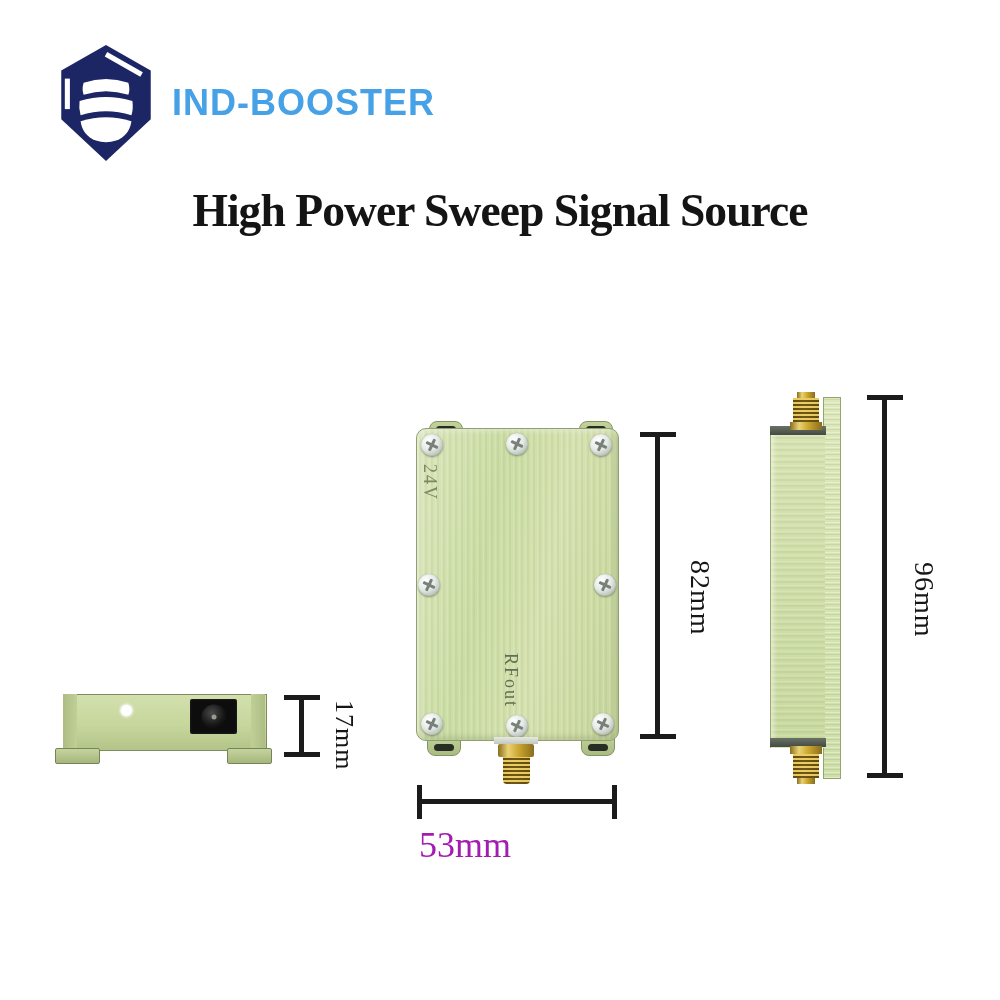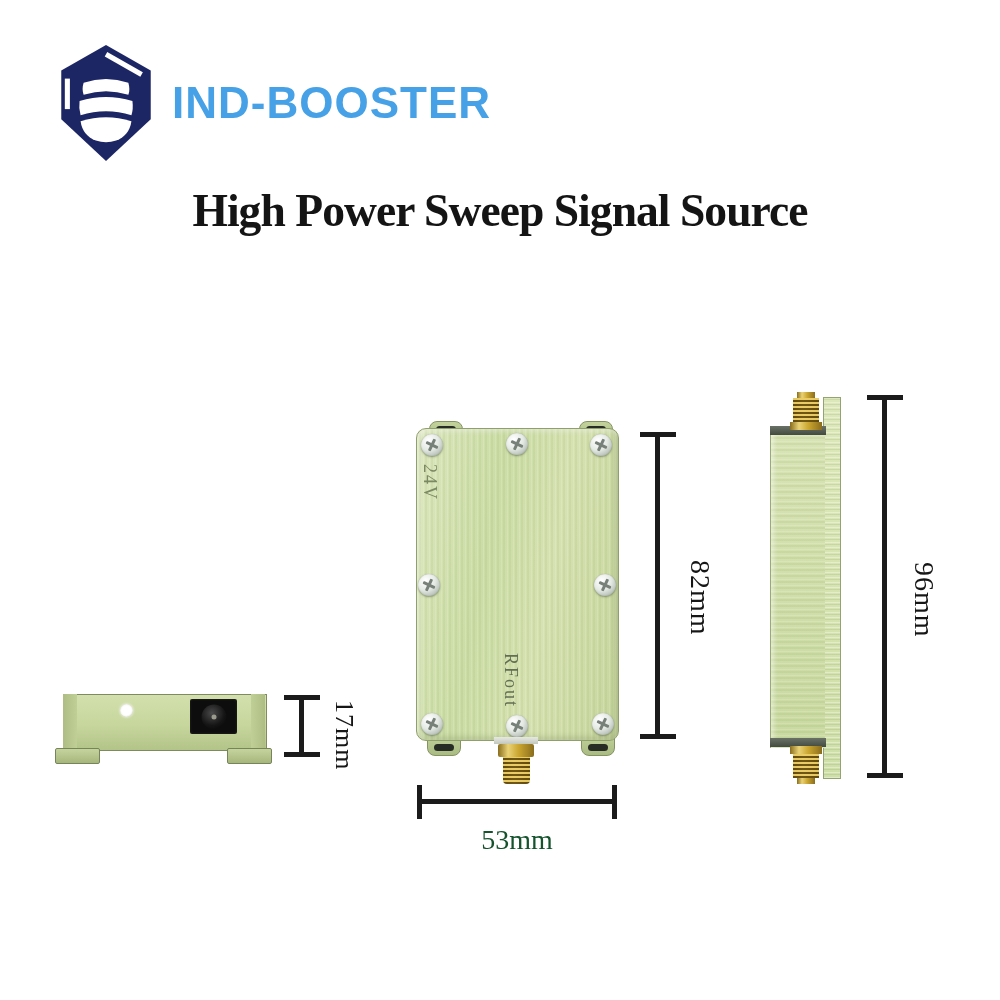--- a/index.html
+++ b/index.html
@@ -2,21 +2,21 @@
 <html><head>
 <meta charset="utf-8">
 <style>
   html,body{margin:0;padding:0;background:#ffffff;}
   .stage{position:relative;width:1000px;height:1000px;background:#ffffff;overflow:hidden;
          font-family:"Liberation Sans",sans-serif;}
 
   
   .logo{position:absolute;left:52px;top:42px;width:108px;height:122px;}
   .brand-name{position:absolute;left:172px;top:42px;height:122px;display:flex;align-items:center;
-              font-size:44px;font-weight:bold;color:#47a1e6;letter-spacing:1px;}
+              font-size:36px;font-weight:bold;color:#47a1e6;letter-spacing:1px;}
 
   
   .main-title{position:absolute;left:0;right:0;top:183px;text-align:center;
               font-family:"Liberation Serif",serif;font-weight:700;font-size:47px;color:#141414;
               letter-spacing:-1px;transform:scaleX(.97);}
   .sub-title{position:absolute;left:0;right:0;top:289px;text-align:center;
              font-family:"Liberation Sans",sans-serif;font-weight:400;font-size:41px;color:#101010;}
 
   
   .brushed-v{background-image:
@@ -66,22 +66,22 @@
        width:36px;height:5px;background:#1b1b1b;}
   .vdim::before{top:-2px;}
   .vdim::after{bottom:-2px;}
   .hdim{position:absolute;height:5px;background:#1b1b1b;}
   .hdim::before,.hdim::after{content:"";position:absolute;top:50%;transform:translateY(-50%);
        width:5px;height:34px;background:#1b1b1b;}
   .hdim::before{left:-2px;}
   .hdim::after{right:-2px;}
   .dim-label-v{position:absolute;writing-mode:vertical-rl;font-family:"Liberation Serif",serif;
                font-size:28px;color:#161616;letter-spacing:1px;}
-  .dim-label-h{position:absolute;text-align:center;font-family:"Liberation Serif",serif;
-               font-size:28px;color:#14532d;}
+  .dim-label-h{position:absolute;font-family:"Liberation Serif",serif;
+               font-size:36px;color:#a21caf;}
 
   
   .side-fin{position:absolute;left:823px;top:397px;width:16px;height:380px;border:1px solid #93a371;
             background-image:
       repeating-linear-gradient(0deg, rgba(255,255,255,.35) 0 1px, rgba(255,255,255,0) 1px 3px,
         rgba(112,130,78,.15) 3px 4px, rgba(255,255,255,0) 4px 5px),
       linear-gradient(#dde8ba,#cfdfa8);}
   .side-body{position:absolute;left:770px;top:426px;width:54px;height:322px;
              border-left:1px solid #9aaa76;box-shadow:inset 3px 0 4px rgba(255,255,255,.45);}
   .side-band{position:absolute;left:770px;width:56px;height:9px;

